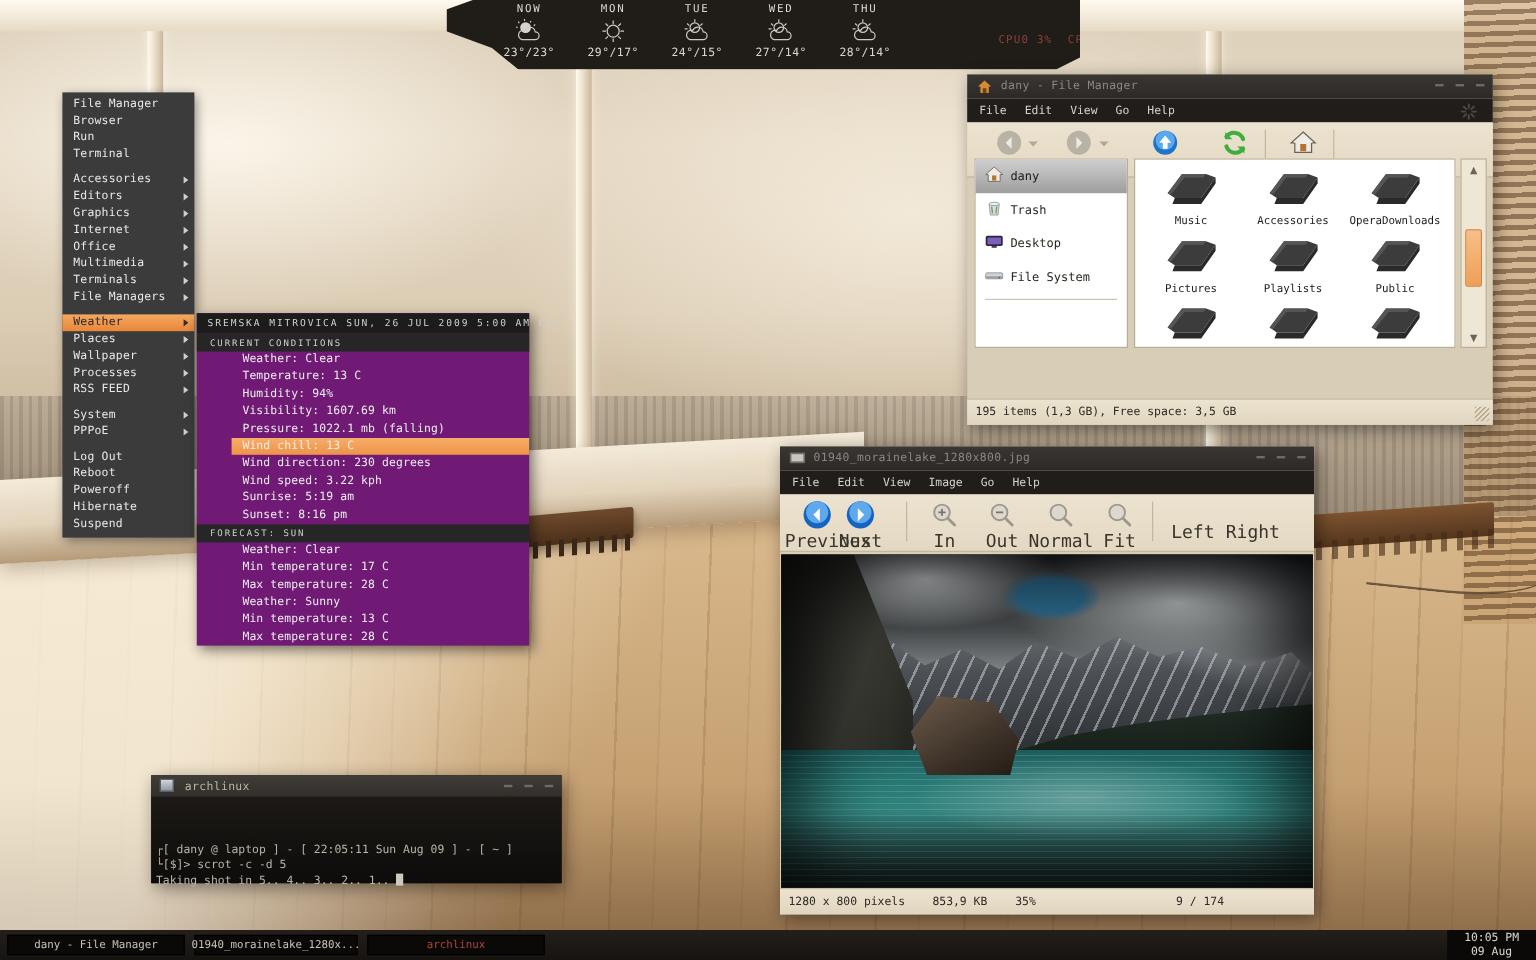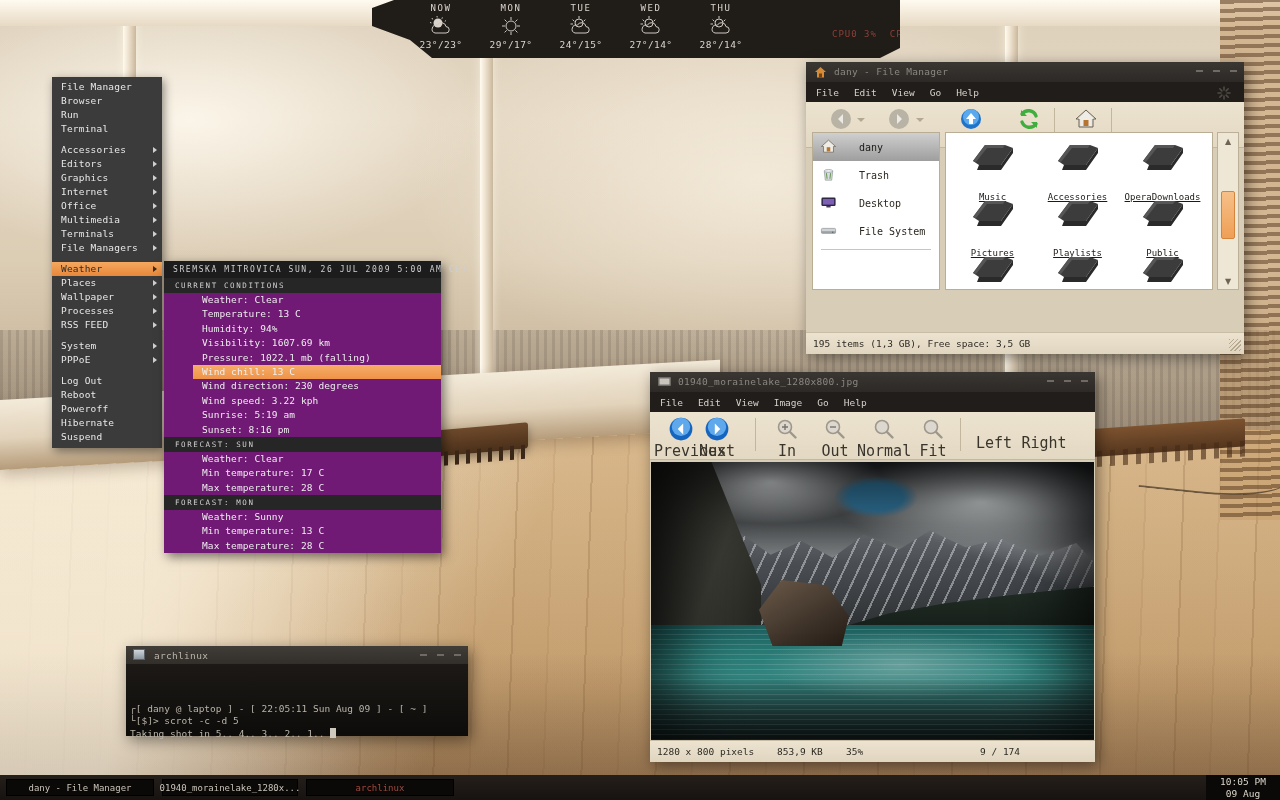--- a/index.html
+++ b/index.html
@@ -149,28 +149,28 @@
   #fm-tool { height:46px; position:relative; }
   .tb-item { position:absolute; top:4px; text-align:center; width:54px;
     font-family:"DejaVu Sans Mono",monospace; font-size:15px; color:#3a352c;}
   .tb-item.dim { color:#a79d8a; }
   .tb-ico { height:26px; display:flex; align-items:center; justify-content:center; }
   .tb-sep { position:absolute; top:6px; width:1px; height:33px; background:#c2b69d; }
   .tb-caret { position:absolute; top:16px; width:0;height:0;
      border-top:4px solid #b3a993; border-left:4px solid transparent; border-right:4px solid transparent;}
   #fm-body { position:absolute; left:0; top:66px; width:438px; height:166px; display:flex; }
   #fm-side { width:128px; margin:4px 0 4px 6px; background:#fff; border:1px solid #b9ad94; }
-  .side-item { height:28px; display:flex; align-items:center; gap:22px; padding-left:7px;
+  .side-item { height:28px; display:flex; align-items:center; gap:5px; padding-left:7px;
     font-family:"DejaVu Sans Mono",monospace; font-size:10px; color:#2b2720; }
   .side-item.sel { background:linear-gradient(180deg,#cfcfcf,#9e9e9e); color:#1d1a15; }
   .side-sep { height:1px; background:#cfc5ae; margin:4px 8px; }
   #fm-main { flex:1; margin:4px 4px 4px 5px; background:#fff; border:1px solid #b9ad94; position:relative; overflow:hidden; }
   .fgrid { display:flex; flex-wrap:wrap; padding:6px 0 0 4px; }
   .fcell { width:85px; height:56px; text-align:center; }
-  .fcell .lbl { font-family:"DejaVu Sans Mono",monospace; font-size:9px; color:#1e1b16; margin-top:13px;text-decoration:underline;}
+  .fcell .lbl { font-family:"DejaVu Sans Mono",monospace; font-size:9px; color:#1e1b16; margin-top:1px;}
   #fm-scroll { width:22px; margin:4px 5px 4px 0; background:#efe7d5; border:1px solid #bcb098;
      position:relative; display:flex; flex-direction:column; align-items:center; }
   .sb-arrow { height:16px; display:flex; align-items:center; justify-content:center; color:#6d6455; font-size:8px;}
   .sb-thumb { position:absolute; left:3px; top:58px; width:14px; height:48px;
      background:linear-gradient(180deg,#f6c089,#ef9f56); border:1px solid #d4843d; border-radius:2px;}
   #fm-status { position:absolute; left:0; bottom:0; width:438px; height:22px; line-height:22px; padding-left:7px; }
   .grip { position:absolute; right:3px; bottom:3px; width:12px; height:12px;
      background:repeating-linear-gradient(135deg,#b5a98f 0 1px, transparent 1px 3px); }
 
   
@@ -386,21 +386,20 @@
   <div class="wx-line">Pressure: 1022.1 mb (falling)</div>
   <div class="wx-line hl">Wind chill: 13 C</div>
   <div class="wx-line">Wind direction: 230 degrees</div>
   <div class="wx-line">Wind speed: 3.22 kph</div>
   <div class="wx-line">Sunrise: 5:19 am</div>
   <div class="wx-line">Sunset: 8:16 pm</div>
   <div class="wx-sect">FORECAST: SUN</div>
   <div class="wx-line">Weather: Clear</div>
   <div class="wx-line">Min temperature: 17 C</div>
   <div class="wx-line">Max temperature: 28 C</div>
-  <div class="wx-sect">FORECAST: MON</div>
   <div class="wx-line">Weather: Sunny</div>
   <div class="wx-line">Min temperature: 13 C</div>
   <div class="wx-line">Max temperature: 28 C</div>
 </div>
 
 <div class="win" id="filemgr">
   <div class="titlebar">
     <span class="tl-ico">
       <svg width="13" height="13" viewBox="0 0 13 13">
           <path d="M6.5 1 12 6h-2v5.5H3V6H1z" fill="#d98b33"></path>

